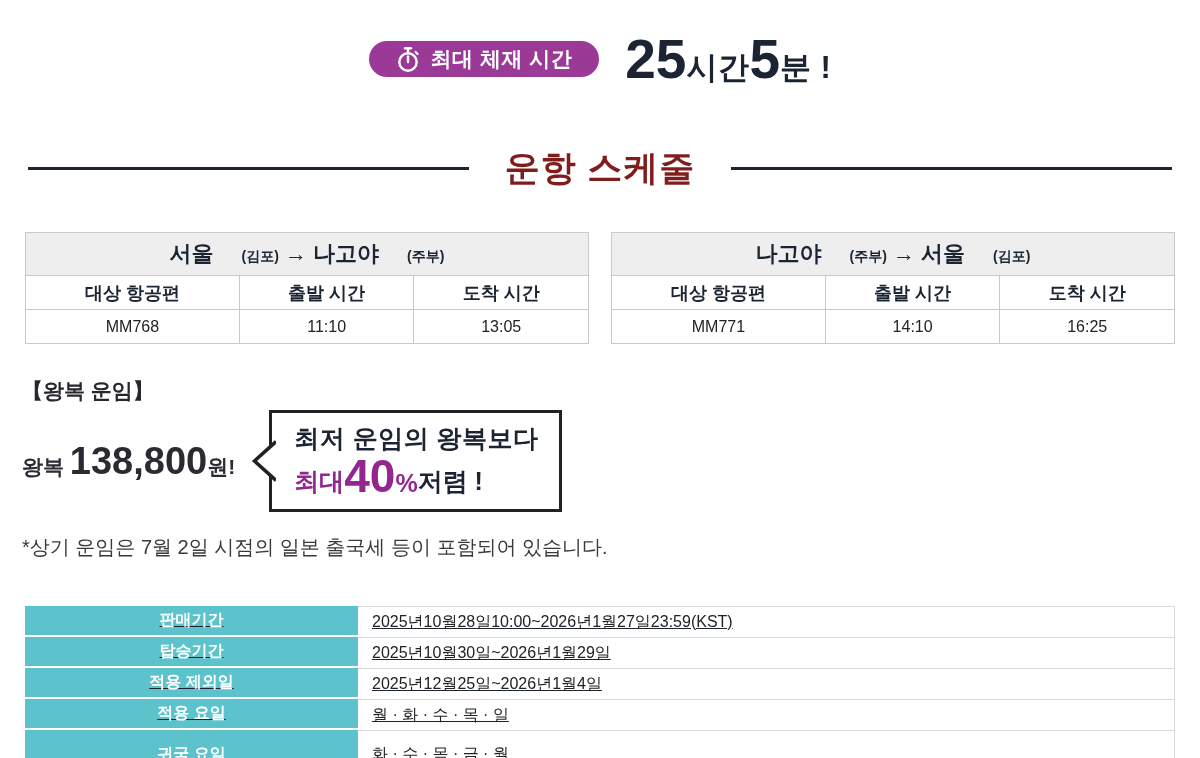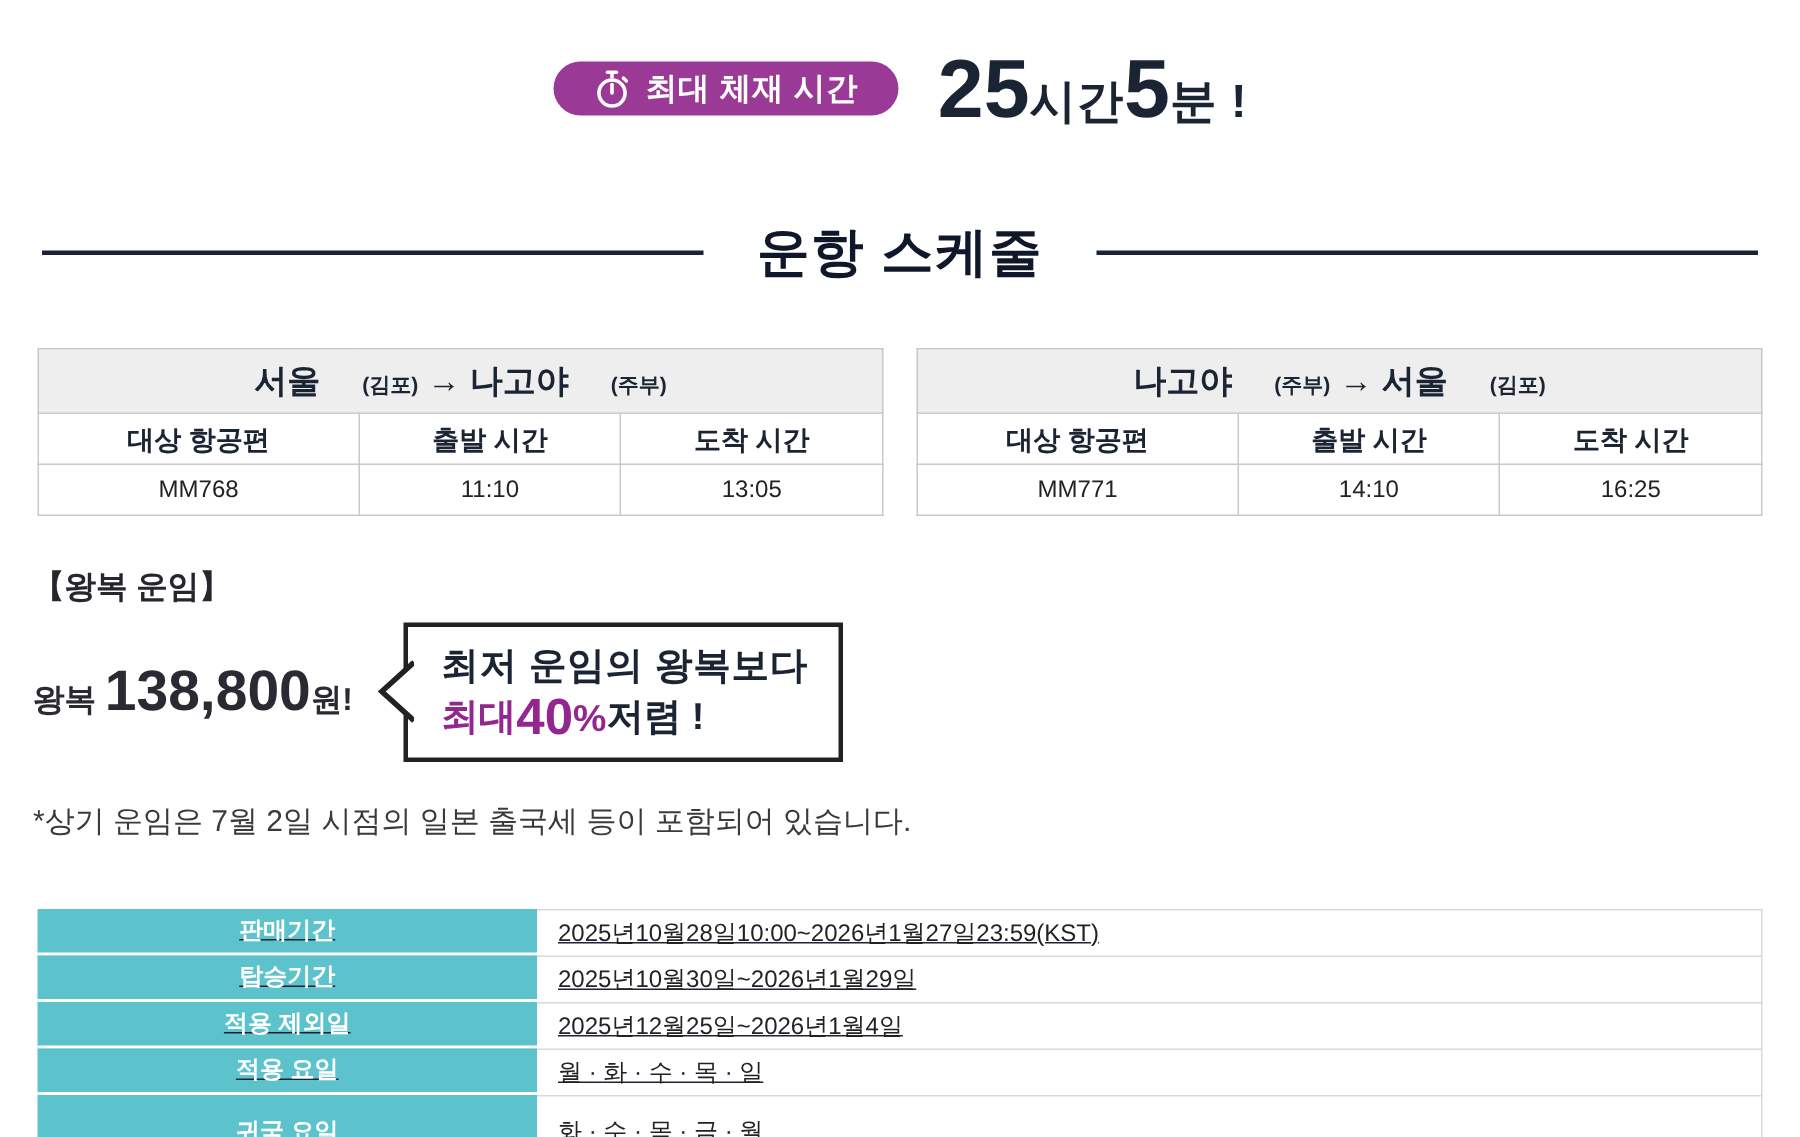--- a/index.html
+++ b/index.html
@@ -14,21 +14,21 @@
   .stay-badge {
     background:#9a3a96; color:#fff; border-radius:999px; height:36px; padding:0 27px;
     display:flex; align-items:center; gap:11px; font-size:21px; font-weight:bold; letter-spacing:.5px;
   }
   .hero-text { font-weight:bold; color:#1b2433; font-size:31px; letter-spacing:.5px; white-space:nowrap; }
   .hero-text .num { font-size:55px; letter-spacing:0; }
 
   
   .section-title { display:flex; align-items:center; gap:36px; margin:54px 28px 0; }
   .section-title .line { flex:1; height:3px; background:#1b2433; }
-  .section-title h2 { margin:0; font-size:35px; font-weight:bold; color:#0f172a; letter-spacing:1px; white-space:nowrap; }
+  .section-title h2 { margin:0; font-size:35px; font-weight:bold; color:#7f1d1d; letter-spacing:1px; white-space:nowrap; }
 
   
   .tables { display:flex; gap:22px; margin:40px 25px 0; }
   table.sched { flex:1; border-collapse:collapse; table-layout:fixed; }
   table.sched td.route {
     background:#eeeeee; height:43px; text-align:center; font-weight:bold; font-size:22px;
     border:1px solid #c9c9c9; color:#1b2433;
   }
   table.sched td.route .sub { font-size:14px; font-weight:bold;padding-left:28px; }
   table.sched th {
@@ -42,21 +42,21 @@
   
   .fare-heading { margin:33px 0 0 22px; font-size:21px; font-weight:bold; color:#26262e; }
   .fare-row { display:flex; align-items:center; margin:8px 0 0 22px; height:96px; }
   .price { font-size:21px; font-weight:bold; color:#2a2a33; white-space:nowrap; }
   .price .amount { font-size:38px; letter-spacing:0; }
   .bubble { position:relative; margin-left:34px; border:3px solid #222; background:#fff; padding:9px 20px 11px 22px; }
   .bubble .tail { position:absolute; left:-23px; top:50%; transform:translateY(-50%); line-height:0; }
   .bubble-line1 { font-size:25px; font-weight:bold; color:#1b2433; letter-spacing:.5px; white-space:nowrap; }
   .bubble-line2 { font-size:25px; font-weight:bold; color:#1b2433; margin-top:1px; display:flex; align-items:flex-end; white-space:nowrap; }
   .bubble-line2 .purple { color:#93278f; }
-  .bubble-line2 .pct-num { font-size:34px; line-height:.9; }
+  .bubble-line2 .pct-num { font-size:46px; line-height:.9; }
   .bubble-line2 .pct-sign { font-size:25px; }
   .note { margin:25px 0 0 22px; font-size:20px; color:#3a3a3a; }
 
   
   .info { margin:45px 25px 0;text-decoration:underline; }
   .info-row { display:flex; }
   .info-label {
     width:333px; background:#5cc3cc; color:#fff; font-weight:bold; font-size:16px;
     display:flex; align-items:center; justify-content:center; height:31px; border-bottom:2px solid #fff;
   }

